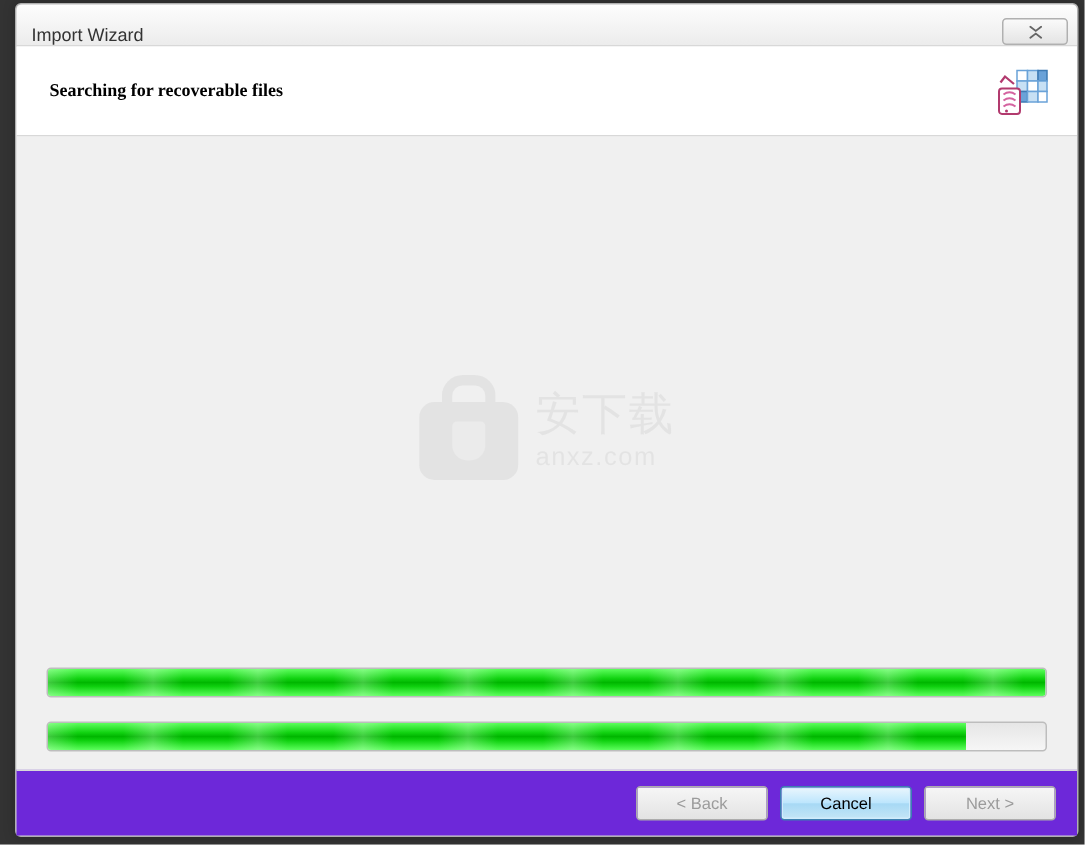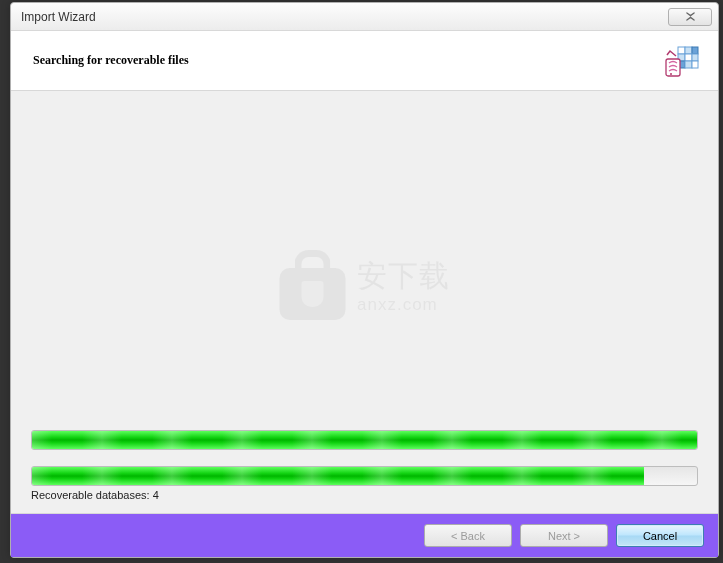--- a/index.html
+++ b/index.html
@@ -22,21 +22,21 @@
     border-radius: 4px;
     box-shadow: 0 0 8px rgba(0,0,0,0.25);
     display: flex;
     flex-direction: column;
   }
   .titlebar {
     height: 28px;
     background: linear-gradient(#fdfdfd, #ececec);
     border-bottom: 1px solid #d8d8d8;
     display: flex;
-    align-items: center;
+    align-items: flex-end;
     padding: 0 6px;
     border-radius: 4px 4px 0 0;
   }
   .title-text {
     font-size: 12px;
     color: #333;
     flex: 1;
     padding-left: 4px;
   }
   .close-btn {
@@ -174,21 +174,21 @@
   }
   .fill-100 { width: 100%; }
   .fill-92 { width: 92%; }
   .status-text {
     font-size: 11px;
     color: #222;
     margin-top: 3px;
   }
   .button-bar {
     height: 44px;
-    background: #8b5cf6;
+    background: #6d28d9;
     border-top: 1px solid #d8d8d8;
     display: flex;
     align-items: center;
     justify-content: flex-end;
     gap: 8px;
     padding: 0 14px;
   }
   .btn {
     width: 88px;
     height: 23px;
@@ -265,27 +265,23 @@
     <div class="progress-row">
       <div class="progress-track">
         <div class="progress-fill fill-100"></div>
       </div>
     </div>
 
     <div class="progress-row" style="margin-bottom:6px">
       <div class="progress-track">
         <div class="progress-fill fill-92"></div>
       </div>
-      <div class="status-text">
-        <span>Recoverable databases:</span>
-        <span>4</span>
-      </div>
     </div>
 
   </div>
 
   <div class="button-bar">
     <div class="btn disabled">&lt; Back</div>
+    <div class="btn primary">Cancel</div>
     <div class="btn disabled">Next &gt;</div>
-    <div class="btn primary">Cancel</div>
   </div>
 
 </div>
 
 </body></html>

